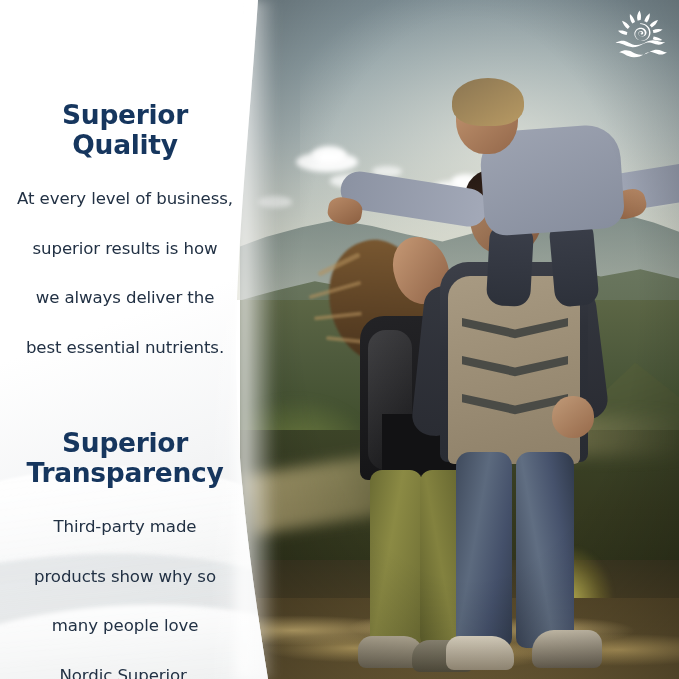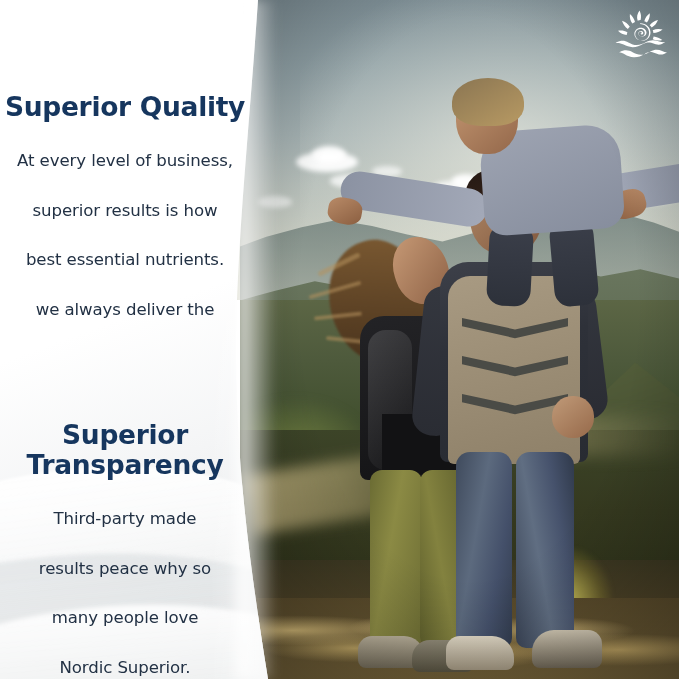--- a/index.html
+++ b/index.html
@@ -161,21 +161,21 @@
        background:linear-gradient(90deg,rgba(255,255,255,0) 70%,rgba(255,255,255,.55) 88%,rgba(255,255,255,0) 100%);
        clip-path:path("M0,0 L258,0 C250,120 236,250 236,352 C236,470 252,580 268,679 L0,679 Z");}
   .soft-band{position:absolute;top:0;height:679px;width:40px;left:236px;
        background:linear-gradient(90deg,rgba(255,255,255,.85),rgba(255,255,255,0));
        filter:blur(6px);}
 
   
   #content{position:absolute;left:0;top:0;width:250px;height:679px;}
   .block{position:absolute;width:250px;text-align:center;}
   .b1{top:92px;} .b2{top:265px;} .b3{top:420px;}
-  .heading{margin:0;color:#16365e;font-weight:700;font-size:26.5px;line-height:30px;
+  .heading{margin:8px;color:#16365e;font-weight:700;font-size:26.5px;line-height:30px;
        letter-spacing:-.3px;}
   .body{margin:10px 0 0 0;color:#223144;font-weight:400;font-size:16.6px;line-height:21.5px;
        letter-spacing:-.1px;}
   .body span{display:block;margin-top:28px;}
 
   
   #logo{position:absolute;left:613px;top:10px;width:54px;height:52px;}
 </style>
 </head>
 <body>
@@ -262,34 +262,34 @@
   <div id="content">
 
     <div class="block b1">
       <h2 class="heading">
         <span>Superior</span>
         <span>Quality</span>
       </h2>
       <p class="body">
         <span>At every level of business,</span>
         <span>superior results is how</span>
+        <span>we always deliver the</span>
         <span>best essential nutrients.</span>
-        <span>we always deliver the</span>
       </p>
     </div>
 
 
     <div class="block b3">
       <h2 class="heading">
         <span>Superior</span>
         <span>Transparency</span>
       </h2>
       <p class="body">
         <span>Third-party made</span>
-        <span>results peace why so</span>
+        <span>products show why so</span>
         <span>many people love</span>
         <span>Nordic Superior.</span>
       </p>
     </div>
 
   </div>
 
   <div id="logo">
     <svg viewBox="0 0 54 52" width="54" height="52" aria-hidden="true">
       <g fill="#ffffff">

